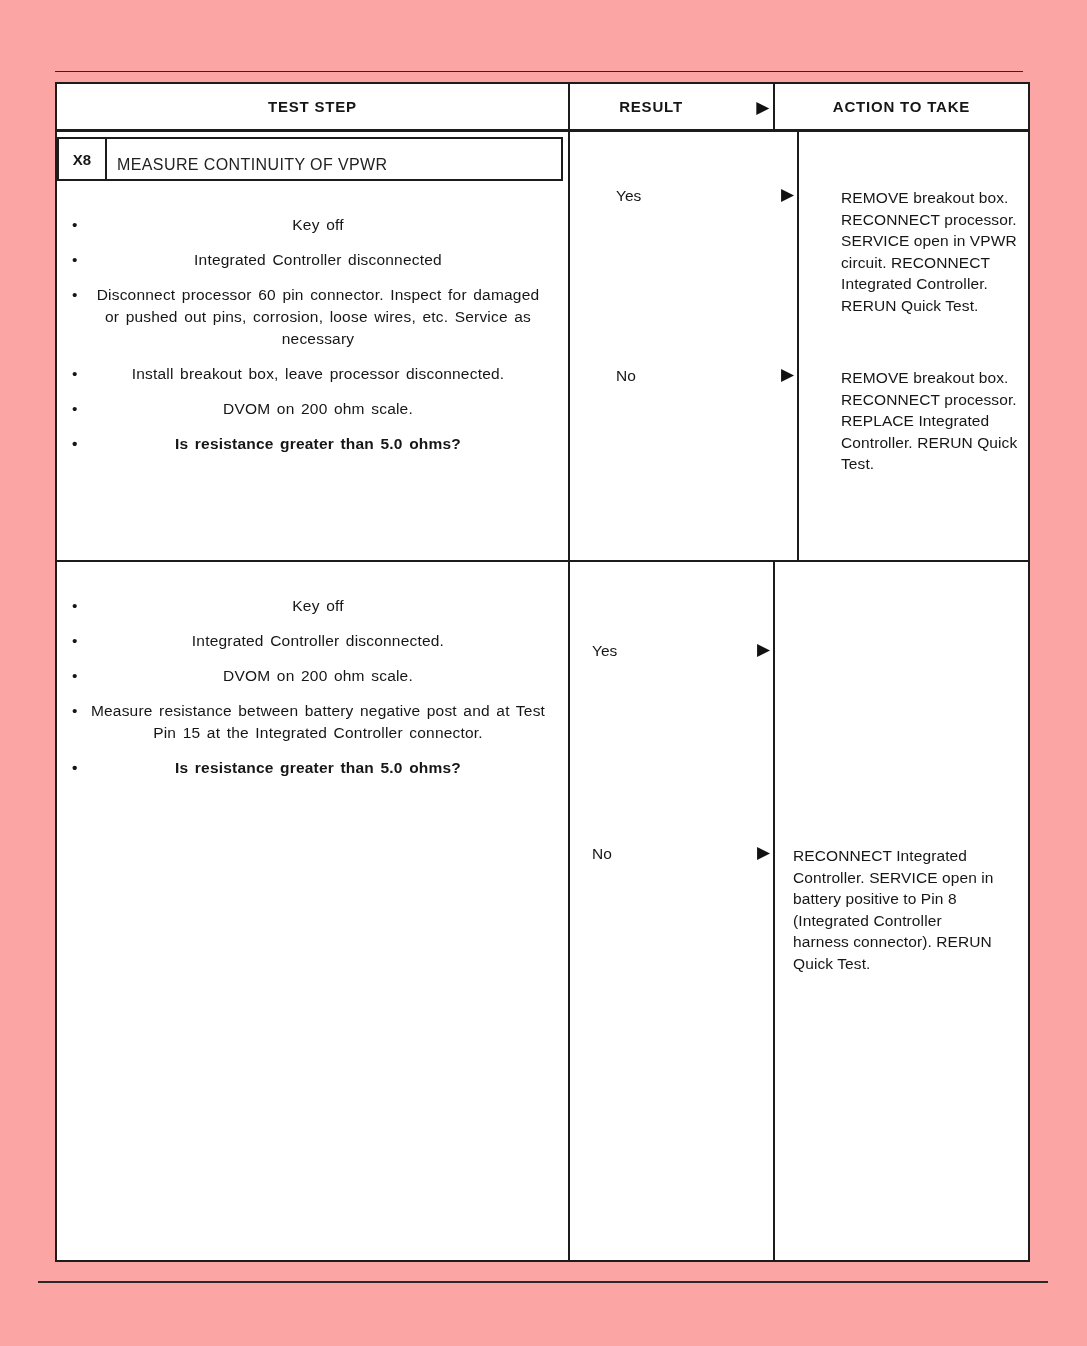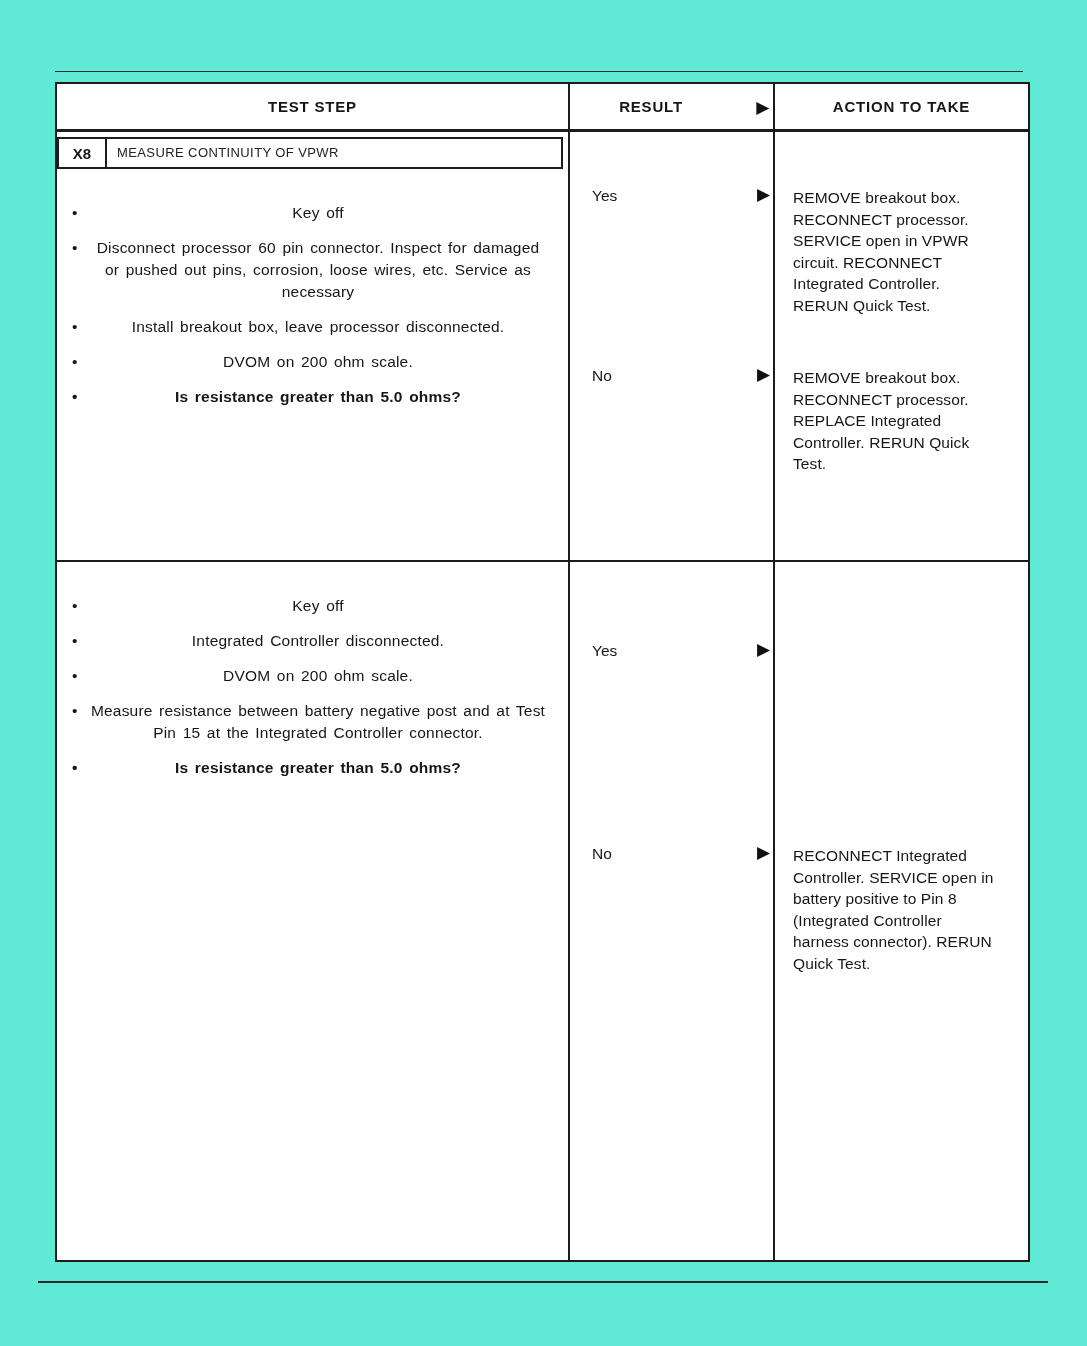--- a/index.html
+++ b/index.html
@@ -1,21 +1,21 @@
 <!DOCTYPE html>
 <html><head>
 <meta charset="utf-8">
 <style>
   * { margin: 0; padding: 0; box-sizing: border-box; }
   html, body { background: #f4f4f2; }
   .page {
     position: relative;
     width: 1087px;
     height: 1346px;
-    background: #5eead4;
+    background: #fca5a5;
     font-family: "Liberation Sans", sans-serif;
     color: #161616;
     overflow: hidden;
   }
   .rule { position: absolute; background: #2a2a2a; }
   .rule-top { left: 55px; top: 71px; width: 968px; height: 1px; }
   .rule-bottom { left: 38px; top: 1281px; width: 1010px; height: 2px; }
 
   .dtable {
     position: absolute;
@@ -50,21 +50,21 @@
 
   .arrow {
     font-size: 17px;
     line-height: 1;
     color: #111;
     font-family: "DejaVu Sans", sans-serif;
   }
   .th .arrow { position: absolute; right: 3px; top: 15px; }
 
   .sectionrow { position: relative; }
-  .row-x8 { height: 430px; border-bottom: 2px solid #1c1c1c; flex: 0 0 auto; }
+  .row-x8 { height: 430px; border-bottom: 2px solid #1c1c1c; flex: 0 0 auto; gap: 24px; }
   .row-x9 { flex: 1 1 auto; }
 
   .cell { position: relative; border-right: 2px solid #1c1c1c; }
   .cell:last-child { border-right: none; }
 
   .titlebox {
     display: flex;
     margin: 5px 5px 0 0;
     border: 2px solid #1c1c1c;
     min-height: 28px;
@@ -73,22 +73,22 @@
   .stepid {
     flex: 0 0 48px;
     border-right: 2px solid #1c1c1c;
     display: flex;
     align-items: center;
     justify-content: center;
     font-weight: bold;
     font-size: 15px;
   }
   .steptitle {
-    padding: 4px 40px 4px 10px;
-    font-size: 13px;
+    padding: 16px 40px 4px 10px;
+    font-size: 16px;
     letter-spacing: 0.4px;
     line-height: 20px;
     display: flex;
     align-items: center;
     color: #222;
   }
 
   .bullets {
     list-style: none;
     margin: 33px 18px 0 30px;
@@ -147,20 +147,21 @@
     </div>
 
     <div class="sectionrow row-x8 grid3">
       <div class="cell">
         <div class="titlebox">
           <div class="stepid">X8</div>
           <div class="steptitle">MEASURE CONTINUITY OF VPWR</div>
         </div>
         <ul class="bullets">
           <li>Key off</li>
+          <li>Integrated Controller disconnected</li>
           <li>Disconnect processor 60 pin connector. Inspect for damaged or pushed out pins, corrosion, loose wires, etc. Service as necessary</li>
           <li>Install breakout box, leave processor disconnected.</li>
           <li>DVOM on 200 ohm scale.</li>
           <li class="question">Is resistance greater than 5.0 ohms?</li>
         </ul>
       </div>
       <div class="cell">
         <div class="resultblock" style="top:55px;">
           <span>Yes</span>
           <span class="arrow">▶</span>

